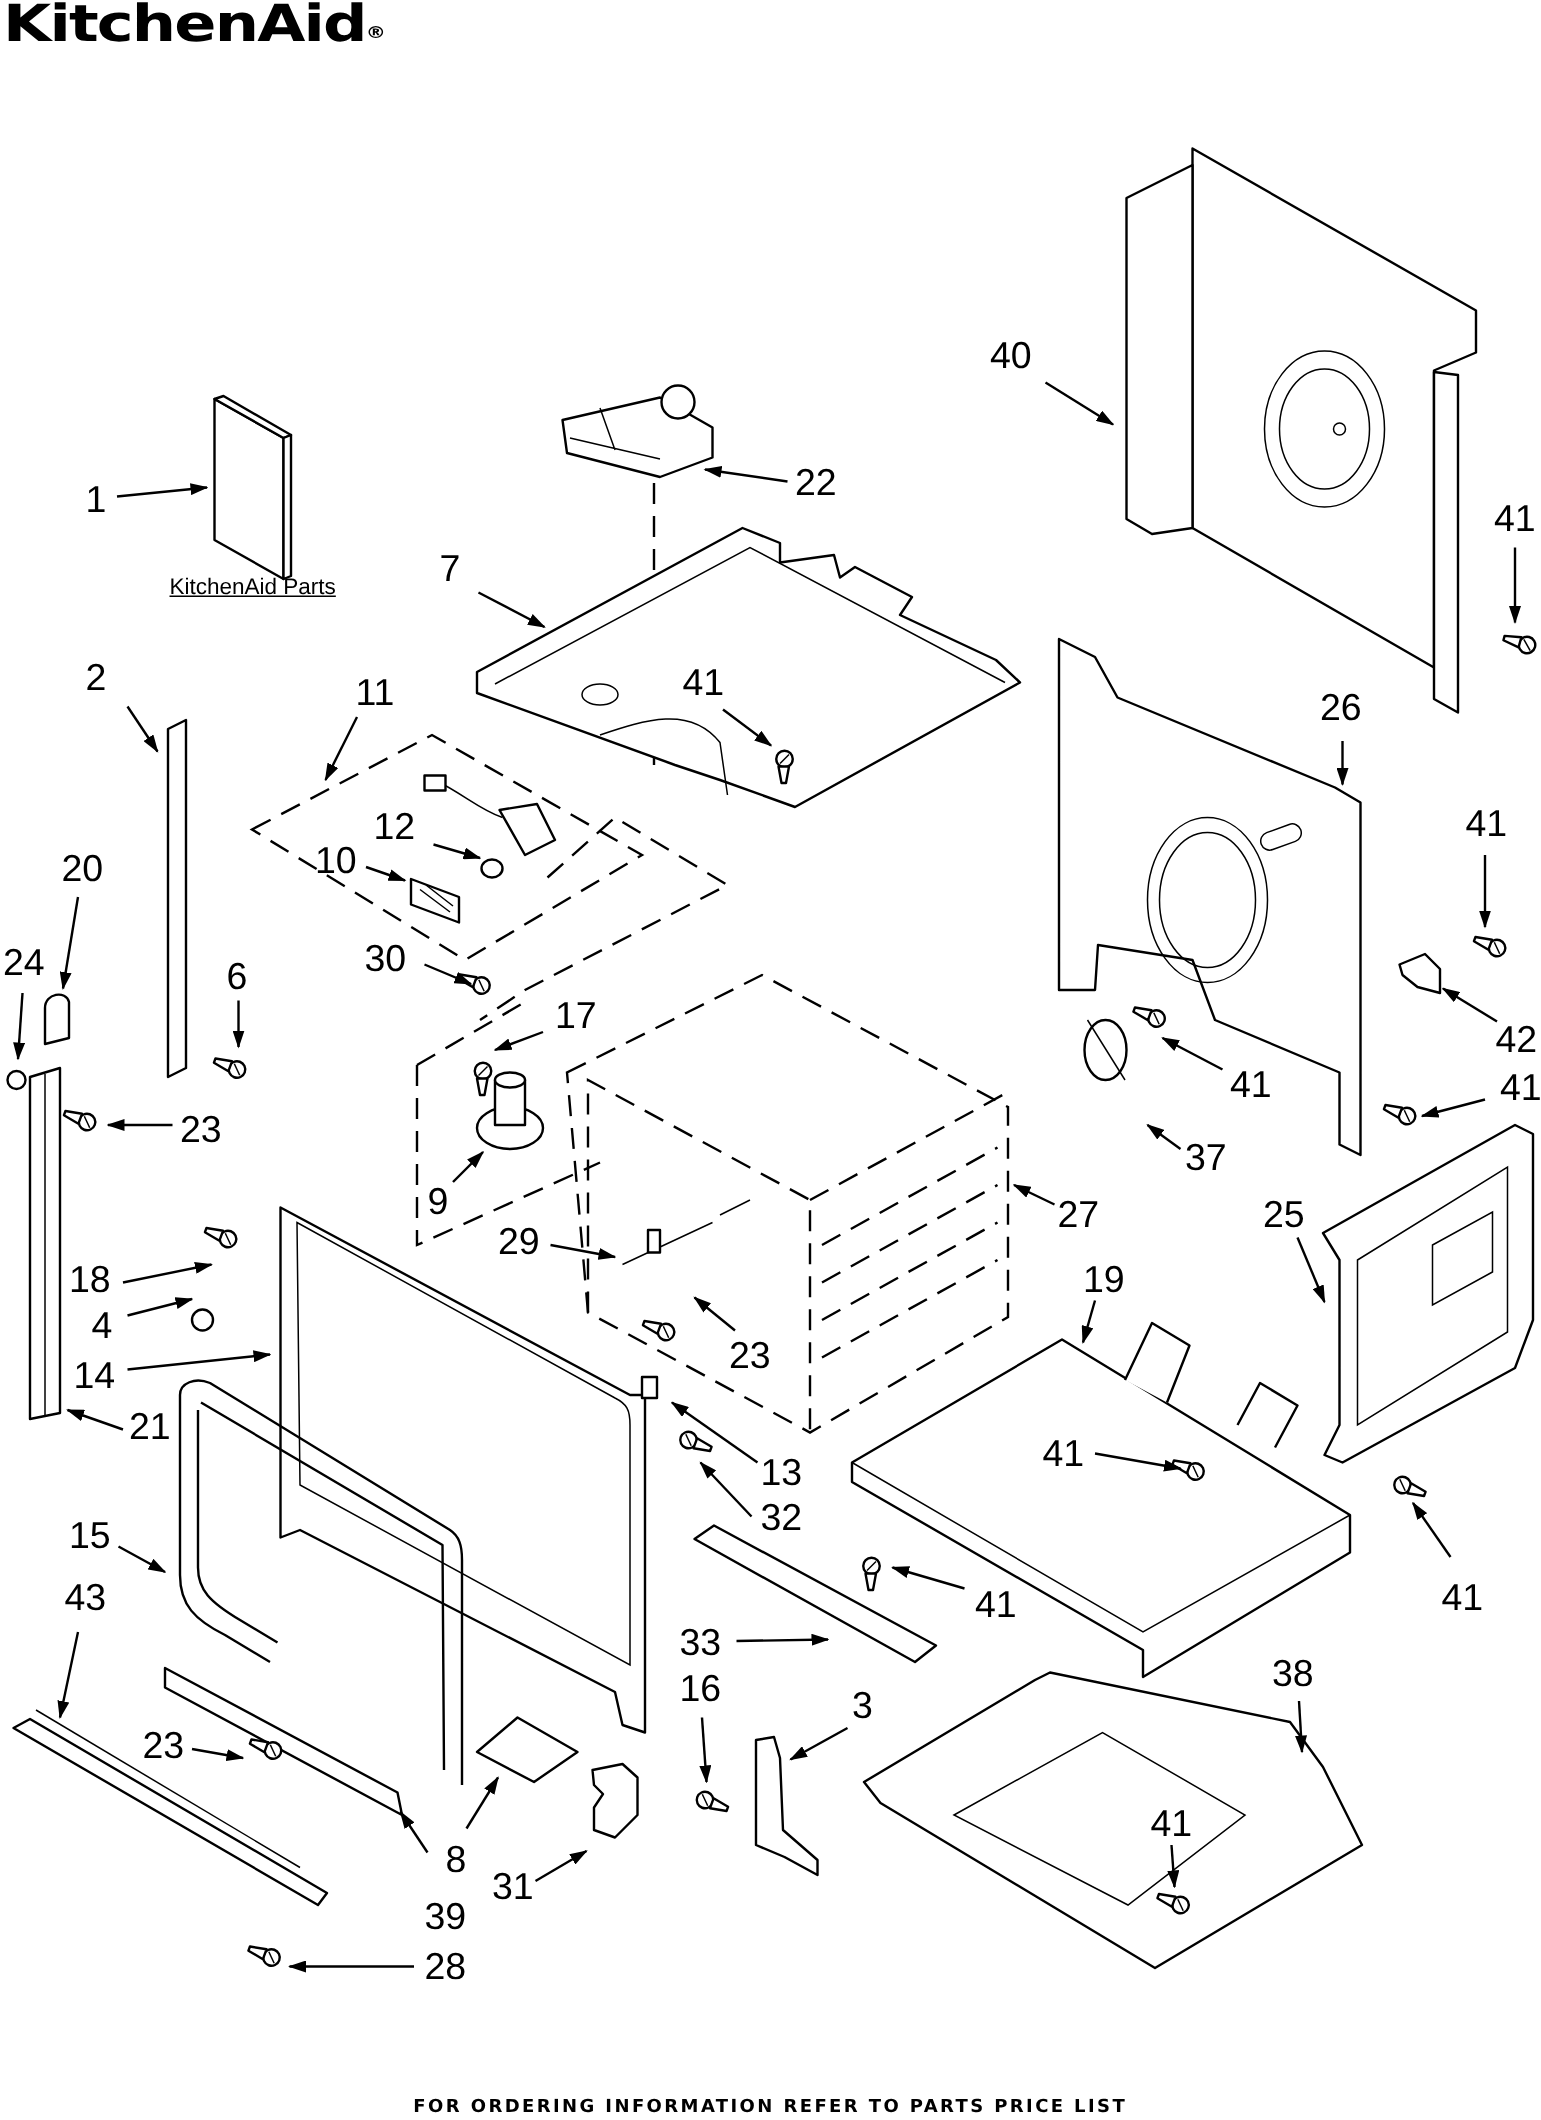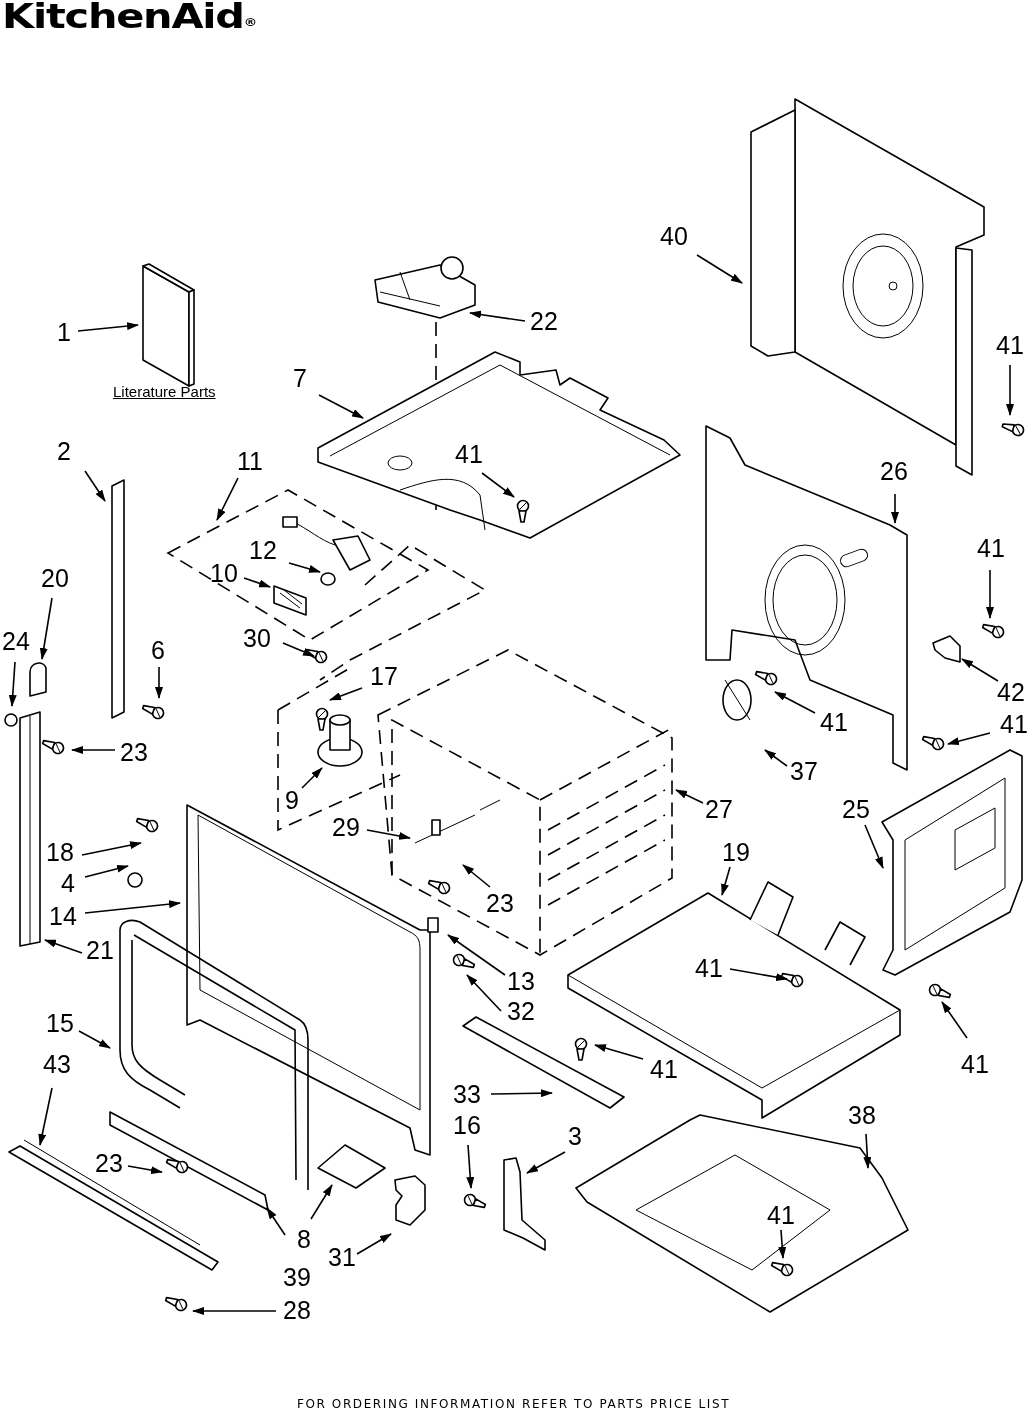--- a/index.html
+++ b/index.html
@@ -1,19 +1,19 @@
 <!DOCTYPE html>
 <html><head>
 <meta charset="utf-8">
 <style>
   html,body{margin:0;padding:0;background:#fff;}
   body{width:1027px;height:1413px;position:relative;overflow:hidden;font-family:"Liberation Sans",sans-serif;color:#000;}
   .brand{position:absolute;left:2px;top:-4px;font-family:"DejaVu Sans",sans-serif;font-weight:900;font-size:34px;letter-spacing:-1px;transform:scaleX(1.22);transform-origin:left top;}
   .brand sup{font-size:11px;font-weight:700;vertical-align:baseline;position:relative;top:-2px;}
-  .footer{position:absolute;left:0;right:0;top:1397px;text-align:center;font-family:"DejaVu Sans",sans-serif;font-weight:400;font-size:12px;letter-spacing:1.6px;}
+  .footer{position:absolute;left:0;right:0;top:1397px;text-align:center;font-family:"DejaVu Sans",sans-serif;font-weight:700;font-size:12px;letter-spacing:1.6px;}
   .lit{position:absolute;left:113px;top:383px;font-size:15px;text-decoration:underline;}
   svg#diagram{position:absolute;left:0;top:0;}
   .callout{font-family:"Liberation Sans",sans-serif;font-size:25px;fill:#000;}
   .part{fill:#fff;stroke:#000;stroke-width:1.6;stroke-linejoin:round;}
   .thin{fill:none;stroke:#000;stroke-width:1;}
   .dash{fill:none;stroke:#000;stroke-width:1.6;stroke-dasharray:14 8;}
   .ldr{stroke:#000;stroke-width:1.6;fill:none;}
 </style>
 </head>
 <body>
@@ -272,14 +272,14 @@
     <text class="callout" x="1000" y="733">41</text>
     <text class="callout" x="695" y="977">41</text>
     <text class="callout" x="961" y="1073">41</text>
     <text class="callout" x="650" y="1078">41</text>
     <text class="callout" x="767" y="1224">41</text>
     <text class="callout" x="997" y="701">42</text>
     <text class="callout" x="43" y="1073">43</text>
   </g>
 </svg>
 
-<div class="lit">Literature Parts</div>
+<div class="lit">KitchenAid Parts</div>
 <div class="footer">FOR ORDERING INFORMATION REFER TO PARTS PRICE LIST</div>
 
 </body></html>

